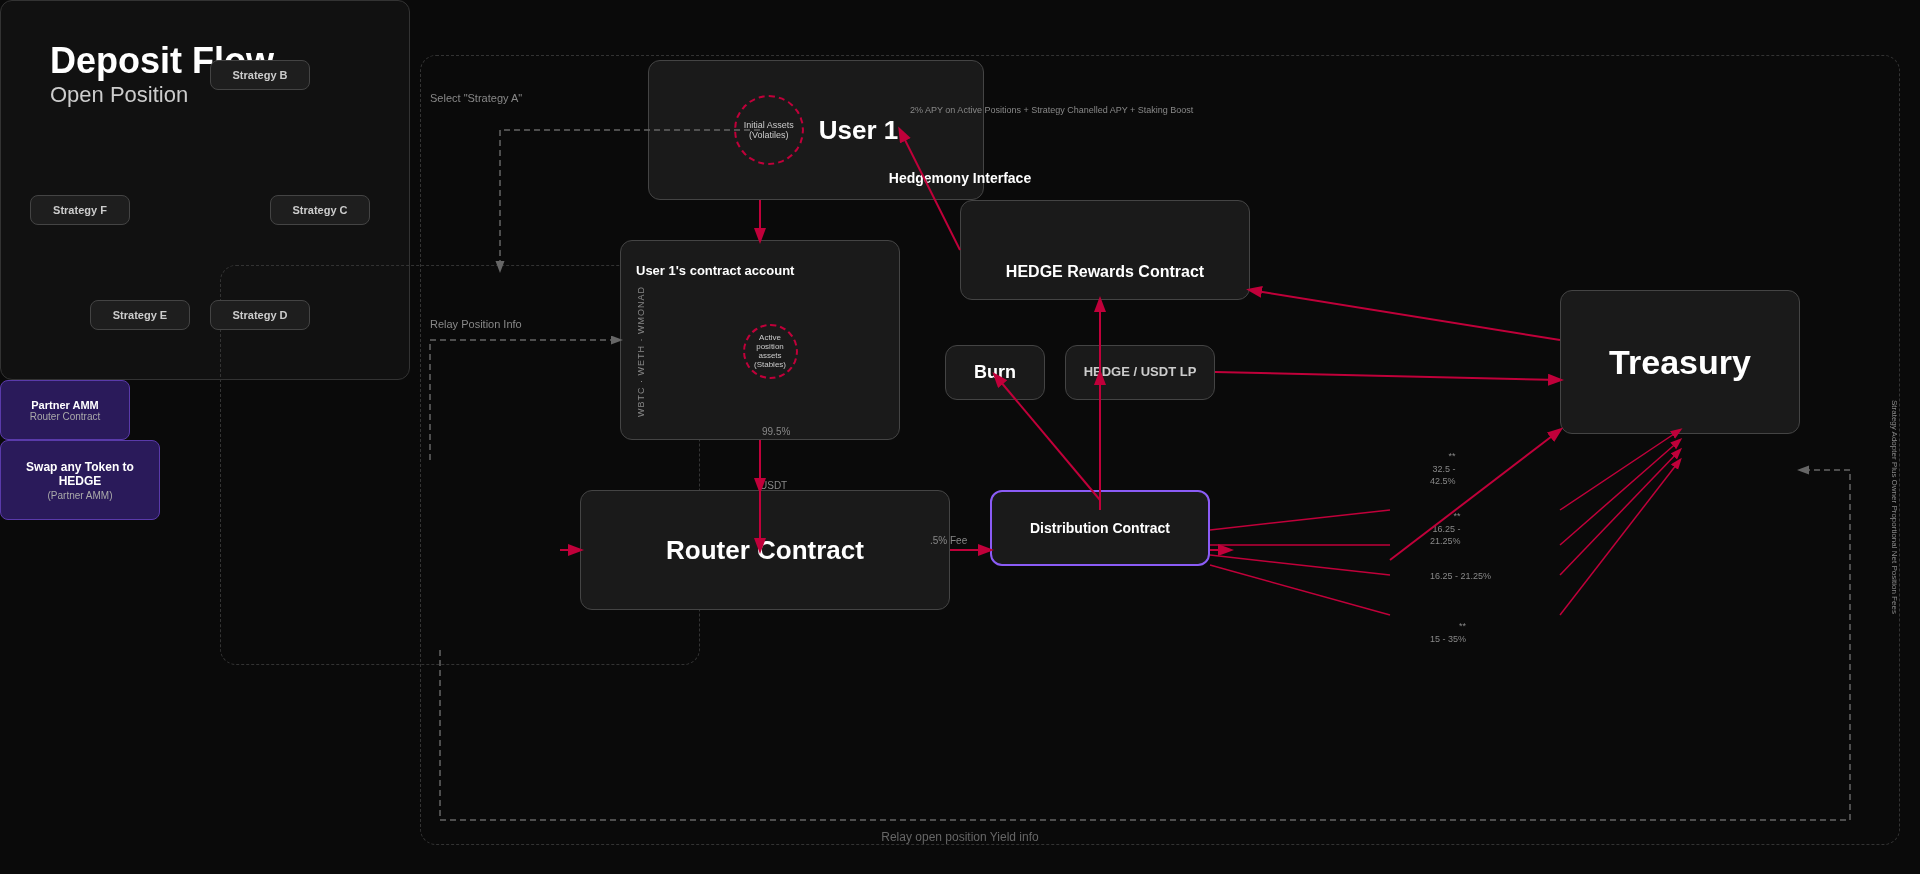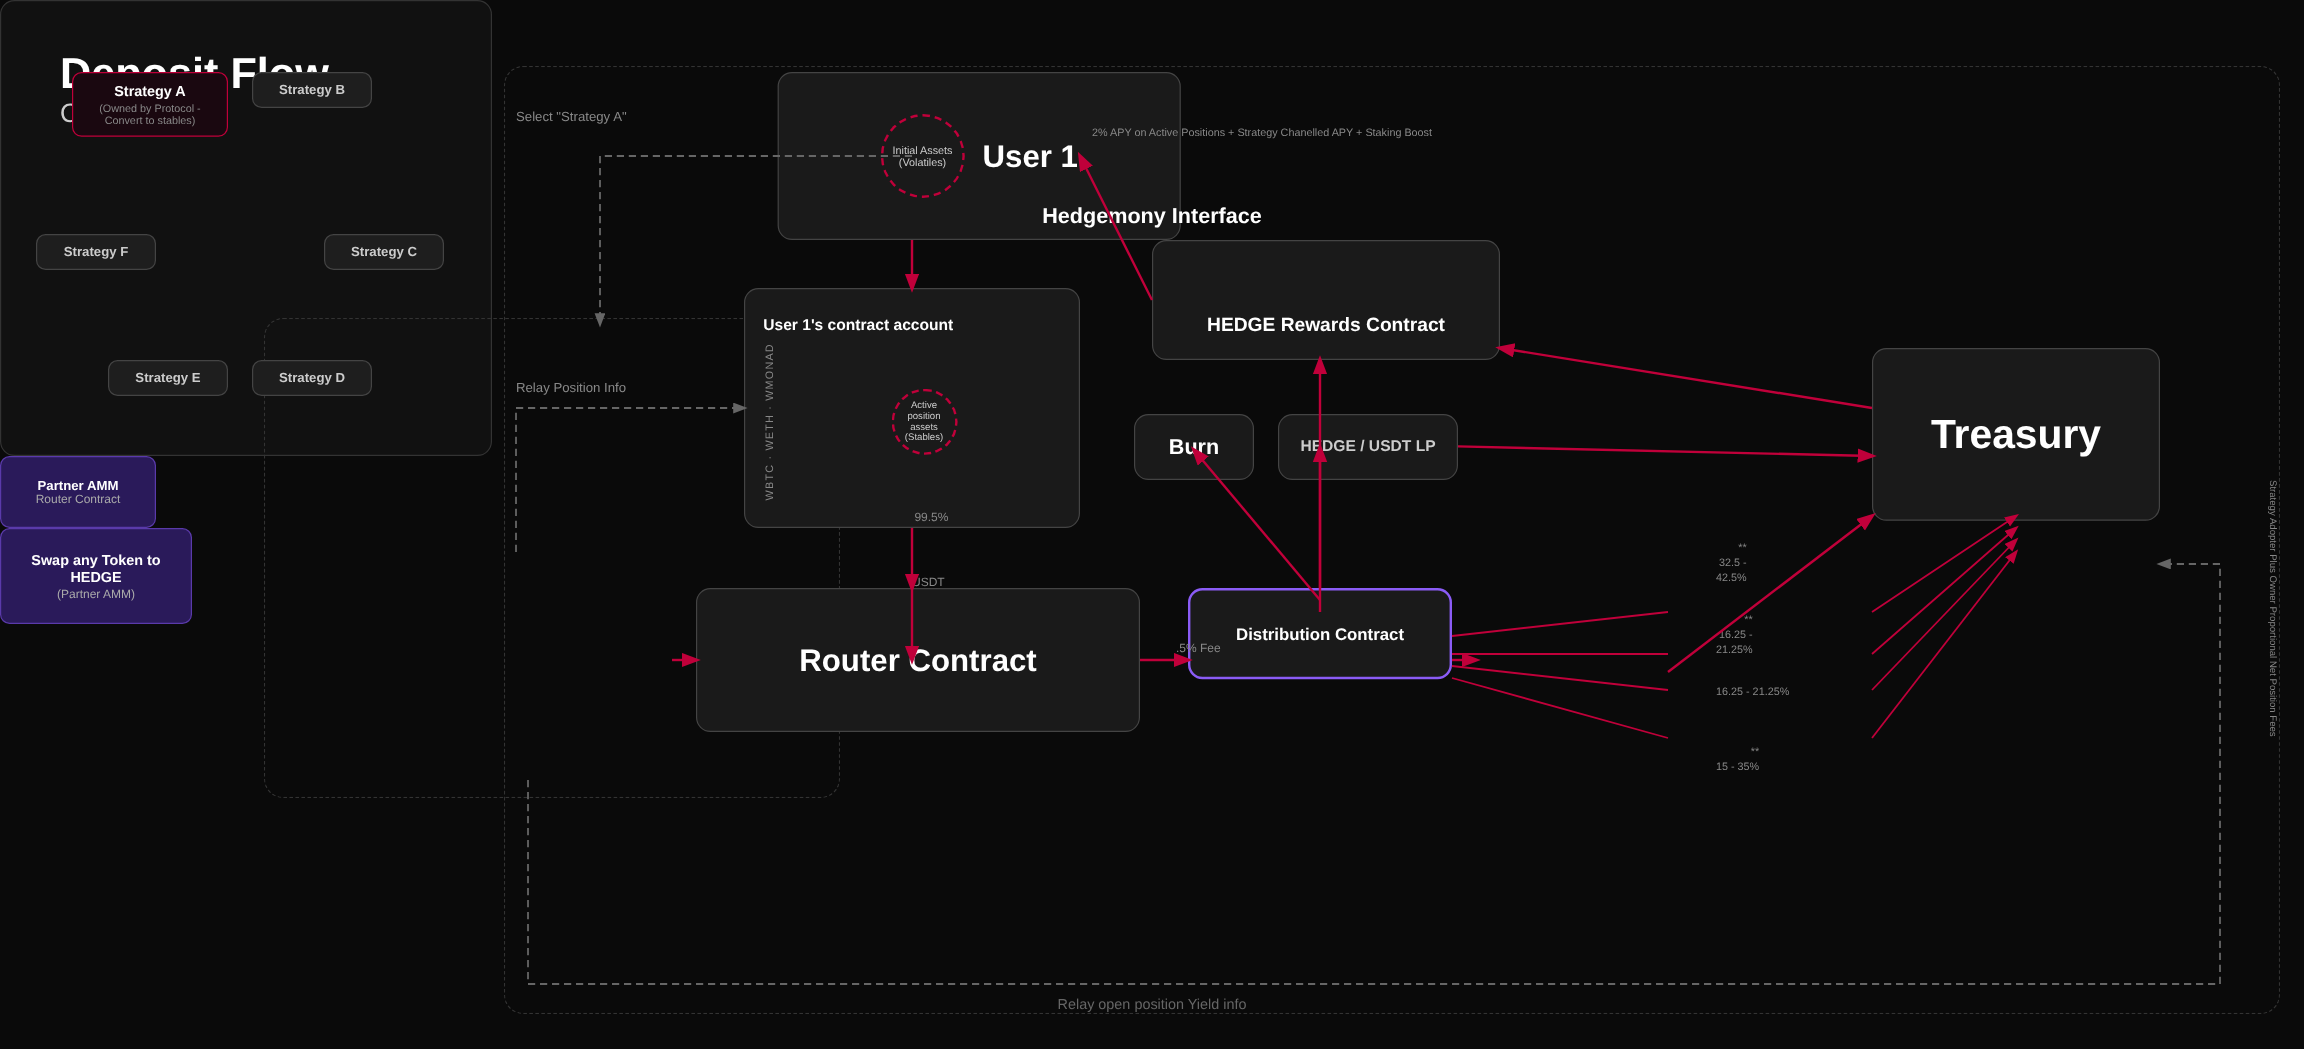--- a/index.html
+++ b/index.html
@@ -149,21 +149,21 @@
       padding: 8px 12px;
       font-size: 11px;
       color: #ccc;
       text-align: center;
     }
     .strategy-node.red-border {
       border: 1px solid #c0003a;
       background: #1a0810;
     }
     .hedgemony-title {
-      font-size: 18px;
+      font-size: 14px;
       font-weight: 700;
       color: #fff;
       text-align: center;
     }
 
     
     #hedge-rewards {
       left: 960px;
       top: 200px;
       width: 290px;
@@ -327,24 +327,20 @@
     <div style="flex:1; display:flex; align-items:center; justify-content:center;">
       <div class="circle-icon-sm">
         <span>Active position assets (Stables)</span>
       </div>
     </div>
   </div>
 </div>
 
 <div id="hedgemony-box">
 
-  <div class="strategy-node red-border" style="left:60px; top:60px; width:130px;">
-    <div style="font-weight:700;font-size:12px;color:#fff;">Strategy A</div>
-    <div style="font-size:9px;color:#888;margin-top:2px;">(Owned by Protocol - Convert to stables)</div>
-  </div>
 
   <div class="strategy-node" style="left:210px; top:60px; width:100px;">
     <div style="font-weight:600;">Strategy B</div>
   </div>
 
   <div style="position:absolute; left:50%; top:170px; transform:translateX(-50%); text-align:center;">
     <div class="hedgemony-title">Hedgemony Interface</div>
   </div>
 
   <div class="strategy-node" style="left:30px; top:195px; width:100px;">
@@ -401,21 +397,21 @@
 <div class="flow-label" style="left:430px; top:92px;">Select "Strategy A"</div>
 
 <div class="flow-label" style="left:430px; top:318px;">Relay Position Info</div>
 
 <div class="flow-label" style="left:910px; top:105px; font-size:9px; max-width:200px; text-align:center; color:#888;">2% APY on Active Positions + Strategy Chanelled APY + Staking Boost</div>
 
 <div class="flow-label" style="left:762px; top:426px; font-size:10px; color:#888;">99.5%</div>
 
 <div class="flow-label" style="left:760px; top:480px; font-size:10px; color:#888;">USDT</div>
 
-<div class="flow-label" style="left:980px; top:535px; font-size:10px; color:#888;">.5% Fee</div>
+<div class="flow-label" style="left:930px; top:535px; font-size:10px; color:#888;">.5% Fee</div>
 
 <div class="relay-bottom">Relay open position Yield info</div>
 
 <div style="position:absolute; left:1430px; top:450px; font-size:9px; color:#888; text-align:right; line-height:1.4;">
   **<br>32.5 -<br>42.5%
 </div>
 <div style="position:absolute; left:1430px; top:510px; font-size:9px; color:#888; text-align:right; line-height:1.4;">
   **<br>16.25 -<br>21.25%
 </div>
 <div style="position:absolute; left:1430px; top:570px; font-size:9px; color:#888; text-align:right; line-height:1.4;">

